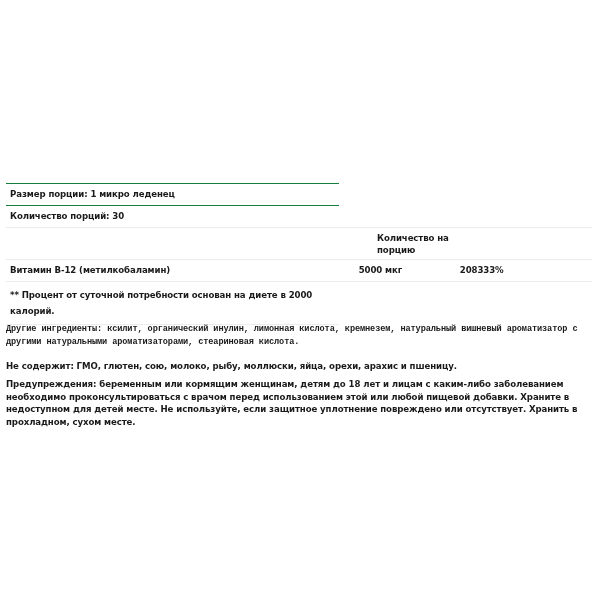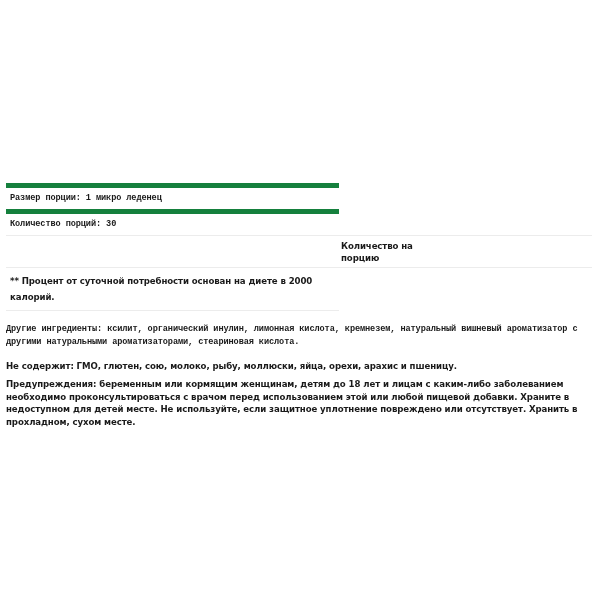--- a/index.html
+++ b/index.html
@@ -3,47 +3,52 @@
 <meta charset="utf-8">
 <style>
   html, body { margin: 0; padding: 0; background: #ffffff; }
   body {
     width: 600px; height: 600px; position: relative; overflow: hidden;
     font-family: "DejaVu Sans", "Liberation Sans", sans-serif;
     color: #1a1a1a; font-size: 8.6px; font-weight: bold;
     letter-spacing: -0.1px;
   }
   .sheet { position: absolute; left: 6px; top: 183px; width: 588px; }
-  .row-short { width: 333px; border-top: 5px solid #15803d; font-family: Liberation Mono, monospace; }
+  .row-short { width: 333px; border-top: 1px solid #15803d; }
   .cell { padding: 0 0 0 4px; }
   .serving { height: 21px; line-height: 21px; }
   .table-block { width: 586px; border-top: 1px solid #ececec; }
   .thead { display: flex; height: 31px; border-bottom: 1px solid #ececec; align-items: center; }
   .tbody-row { display: flex; height: 21px; line-height: 21px; border-bottom: 1px solid #ececec; }
   .col-name { width: 331px; padding-left: 4px; }
-  .col-amt { width: 107px; line-height: 12px; }
+  .col-amt { width: 107px; line-height: 12px; margin-left: 36px; }
   .col-pct { width: 140px; line-height: 12px; }
   .tbody-row .col-amt, .tbody-row .col-pct { line-height: 21px; }
   .footnote { width: 329px; padding: 5px 0 5px 4px; line-height: 16px; border-bottom: 1px solid #ececec; }
   .para { position: absolute; left: 6px; width: 590px; line-height: 12.5px; }
 </style>
 </head>
 <body>
 
 <div class="sheet">
   <div class="row-short serving">
     <div class="cell">Размер порции: 1 микро леденец</div>
   </div>
   <div class="row-short serving">
     <div class="cell">Количество порций: 30</div>
   </div>
   <div class="table-block">
     <div class="thead">
       <div class="col-name"></div>
       <div class="col-amt">Количество на порцию</div>
     </div>
+    <div class="tbody-row">
+      <div class="col-name">Витамин B-12 (метилкобаламин)</div>
+      <div class="col-amt">5000 мкг</div>
+      <div class="col-pct">208333%</div>
+    </div>
   </div>
   <div class="footnote">** Процент от суточной потребности основан на диете в 2000 калорий.</div>
 </div>
 
 <div class="para" style="top:323px;font-family:Liberation Mono, monospace;">Другие ингредиенты: ксилит, органический инулин, лимонная кислота, кремнезем, натуральный вишневый ароматизатор с другими натуральными ароматизаторами, стеариновая кислота.</div>
 <div class="para" style="top:360px;">Не содержит: ГМО, глютен, сою, молоко, рыбу, моллюски, яйца, орехи, арахис и пшеницу.</div>
 <div class="para" style="top:378px;">Предупреждения: беременным или кормящим женщинам, детям до 18 лет и лицам с каким-либо заболеванием необходимо проконсультироваться с врачом перед использованием этой или любой пищевой добавки. Храните в недоступном для детей месте. Не используйте, если защитное уплотнение повреждено или отсутствует. Хранить в прохладном, сухом месте.</div>
 
 </body></html>

